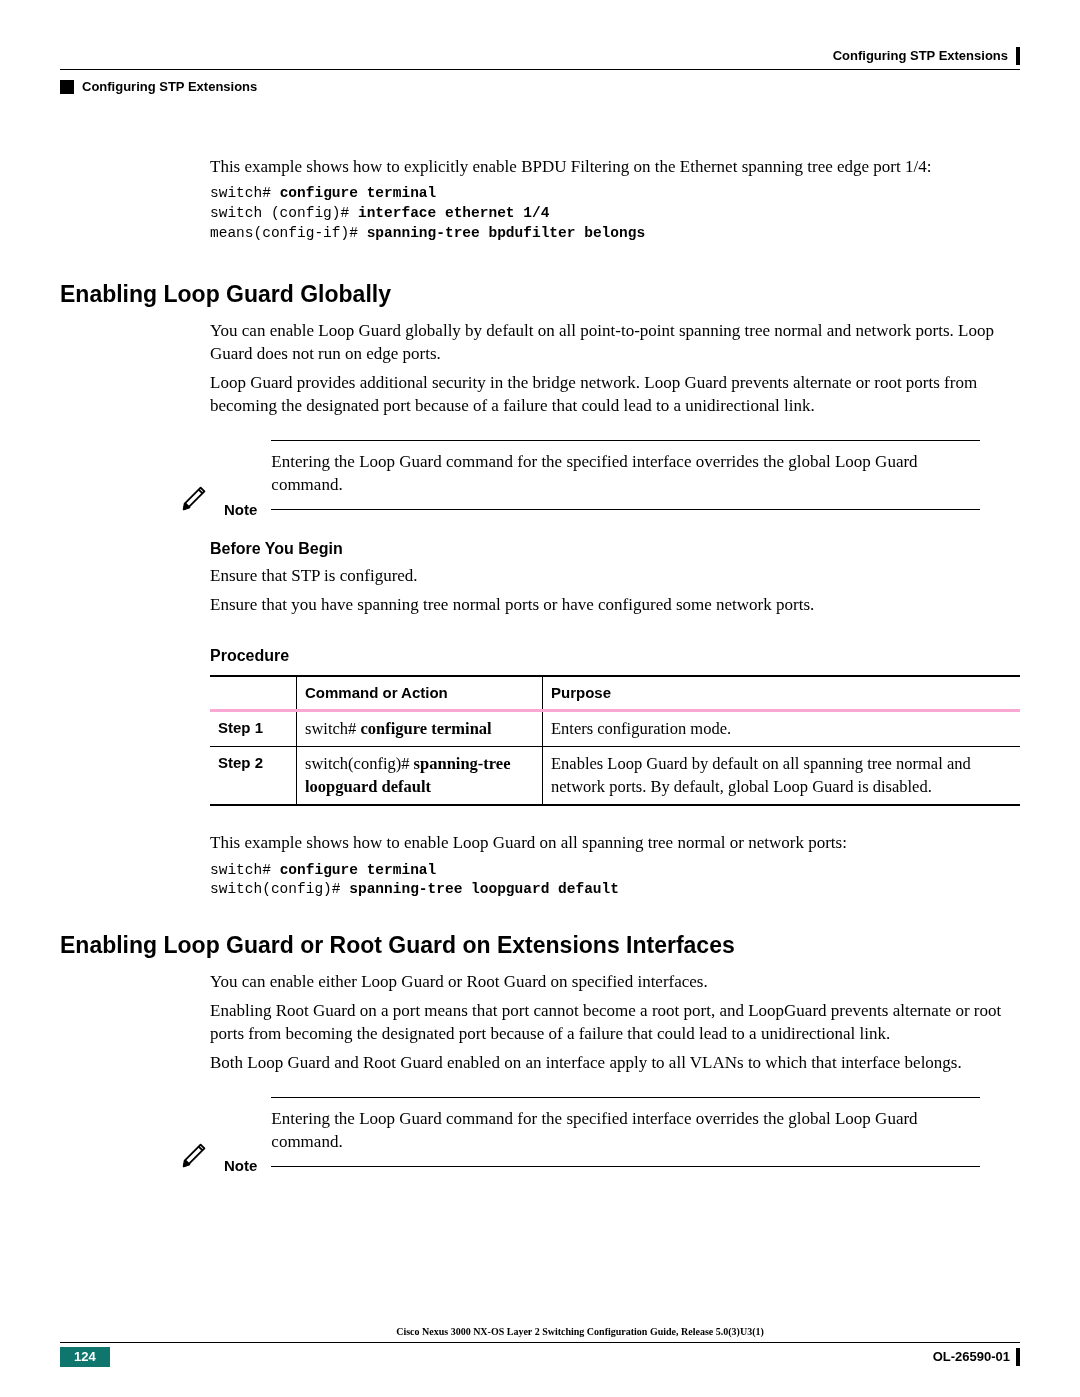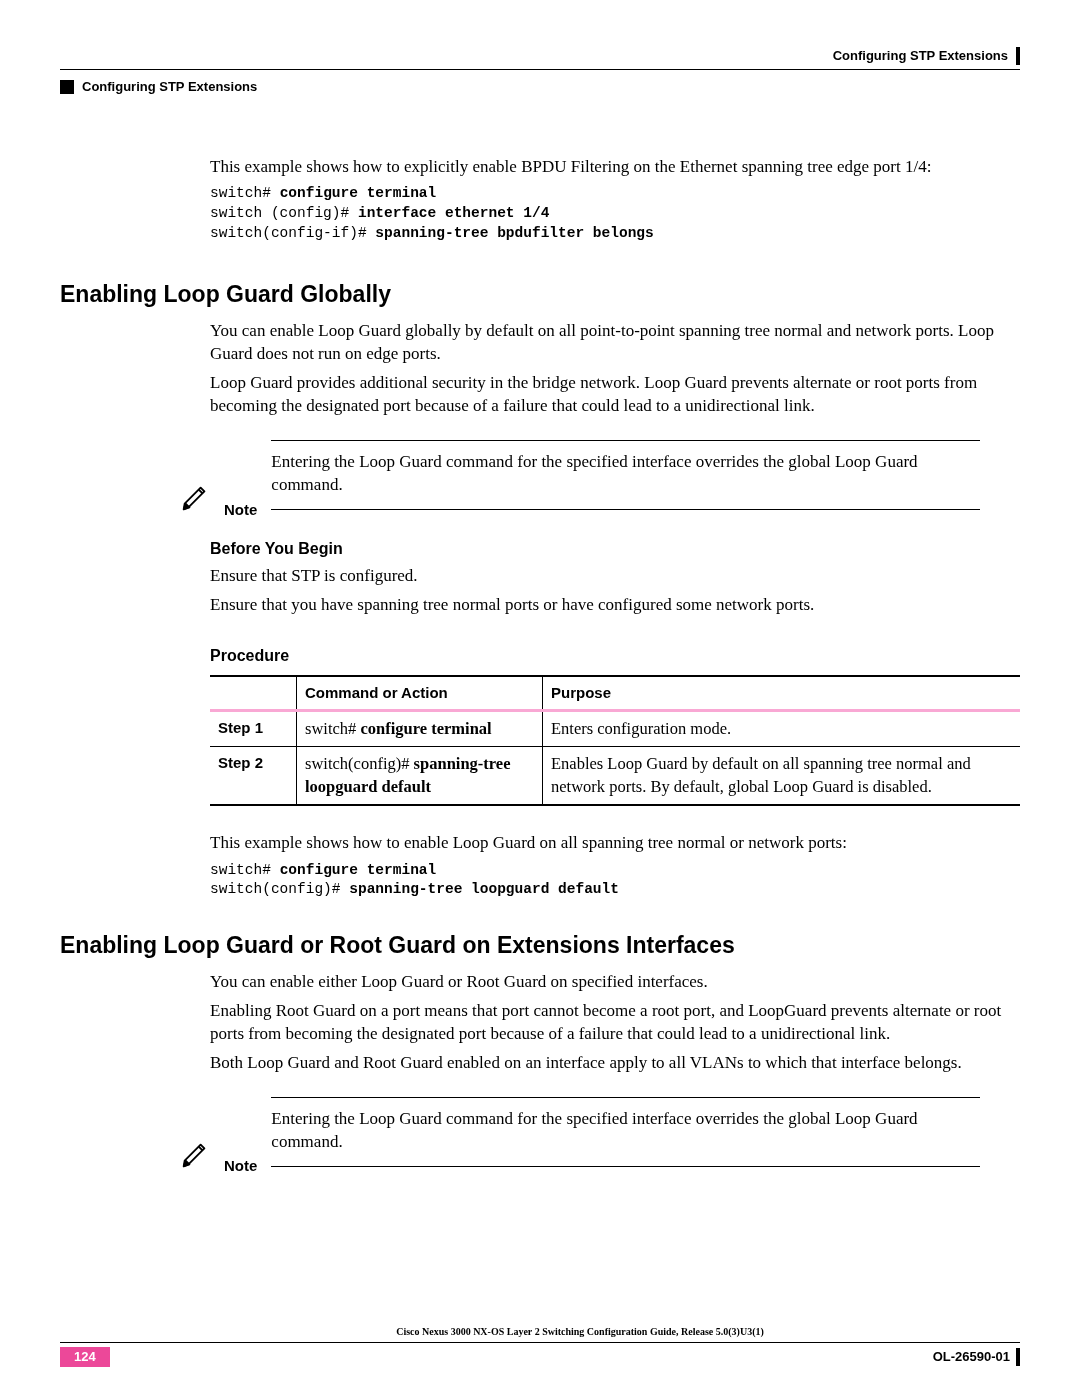--- a/index.html
+++ b/index.html
@@ -176,21 +176,21 @@
     }
     .footer-line {
       display: flex;
       justify-content: space-between;
       align-items: center;
       font-family: Arial, Helvetica, sans-serif;
       font-weight: bold;
       font-size: 13px;
     }
     .page-badge {
-      background: #ec4899;
+      background: #0f766e;
       color: #fff;
       padding: 1px 14px;
       display: inline-block;
       font-size: 13px;
     }
     .ol-right { display:flex; align-items:center; gap:6px; }
   </style>
 </head>
 <body>
 
@@ -206,21 +206,21 @@
   <hr class="header-rule">
   <div class="top-sub">
     <span class="black-sq"></span>
     <span>Configuring STP Extensions</span>
   </div>
 
   <div class="content-col">
     <div class="para intro-line">This example shows how to explicitly enable BPDU Filtering on the Ethernet spanning tree edge port 1/4:</div>
     <div class="codeblock"><span>switch# </span><span class="b">configure terminal</span>
 <span>switch (config)# </span><span class="b">interface ethernet 1/4</span>
-<span>switch(config-if)# </span><span class="b">spanning-tree bpdufilter belongs</span></div>
+<span>means(config-if)# </span><span class="b">spanning-tree bpdufilter belongs</span></div>
   </div>
 
   <h2 class="sec sec-wide">Enabling Loop Guard Globally</h2>
   <div class="content-col">
     <div class="para">You can enable Loop Guard globally by default on all point-to-point spanning tree normal and network ports. Loop Guard does not run on edge ports.</div>
     <div class="para">Loop Guard provides additional security in the bridge network. Loop Guard prevents alternate or root ports from becoming the designated port because of a failure that could lead to a unidirectional link.</div>
   </div>
 
   <div class="note-block" style="margin-left:90px;">
     <div class="note-icon">

